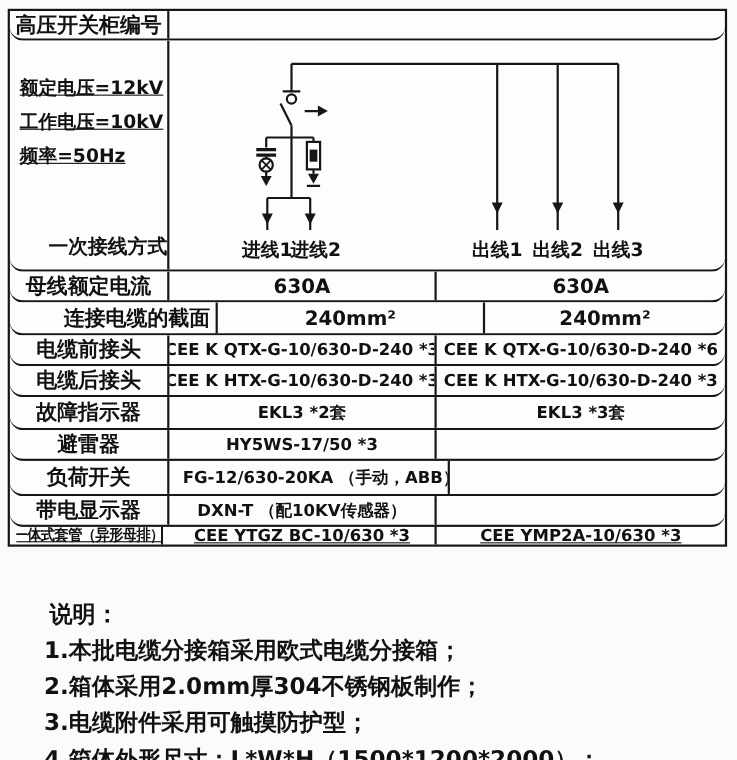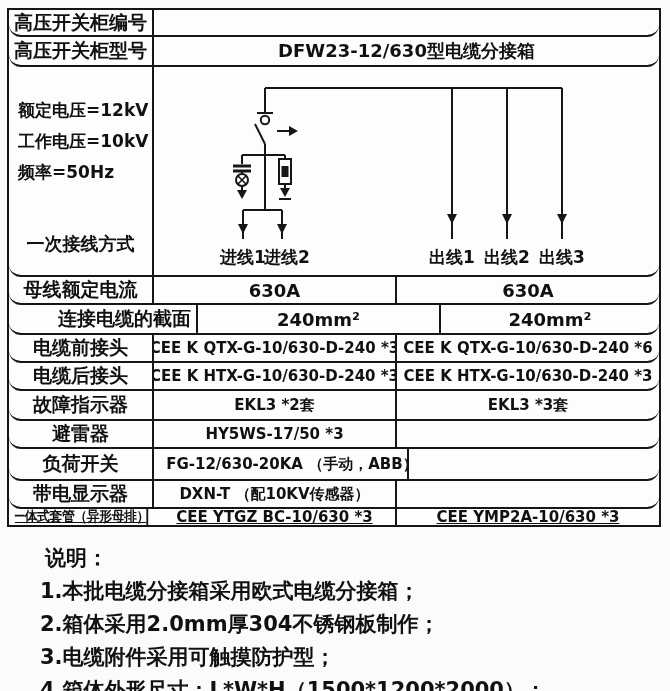--- a/index.html
+++ b/index.html
@@ -30,24 +30,24 @@
   }
   .cell-mid{width:243px;flex:0 0 243px;border-right:2px solid #161616;}
   .cell-rest{flex:1;}
   .val{font-weight:bold;font-size:15px;white-space:nowrap;}
   .val-lg{font-weight:bold;font-size:18px;white-space:nowrap;}
   .condensed{font-size:14px;letter-spacing:-0.5px;transform:scaleX(0.92);}
   
   .diagram-label-cell{
     position:relative;flex-direction:column;align-items:flex-start;justify-content:flex-start;
   }
-  .params{padding:28px 0 0 9px;font-weight:bold;font-size:17px;line-height:31px;white-space:nowrap;}
+  .params{padding:28px 0 0 9px;font-weight:bold;font-size:17px;line-height:31px;white-space:nowrap;text-decoration:underline;}
   .wiring-label{
-    position:absolute;bottom:19px;left:0;width:100%;
-    text-align:center;font-weight:bold;font-size:18px;
+    position:absolute;bottom:9px;left:0;width:100%;
+    text-align:right;font-weight:bold;font-size:18px;
   }
   .diagram-cell{position:relative;}
   .diagram-cell svg{position:absolute;left:0;top:0;}
   .line-label{
     position:absolute;top:179px;transform:translateX(-50%);
     font-weight:bold;font-size:17px;white-space:nowrap;
   }
   
   .notes{
     position:absolute;left:40px;top:542px;width:620px;
@@ -61,24 +61,20 @@
 
 <div class="page">
 
   <div class="spec-table">
 
     <div class="row" style="height:27px;">
       <div class="cell cell-label">高压开关柜编号</div>
       <div class="cell cell-rest val-lg"></div>
     </div>
 
-    <div class="row" style="height:30px;">
-      <div class="cell cell-label">高压开关柜型号</div>
-      <div class="cell cell-rest val-lg">DFW23-12/630型电缆分接箱</div>
-    </div>
 
     <div class="row" style="height:210px;">
       <div class="cell cell-label diagram-label-cell">
         <div class="params">
           <div>额定电压=12kV</div>
           <div>工作电压=10kV</div>
           <div>频率=50Hz</div>
         </div>
         <div class="wiring-label">一次接线方式</div>
       </div>

